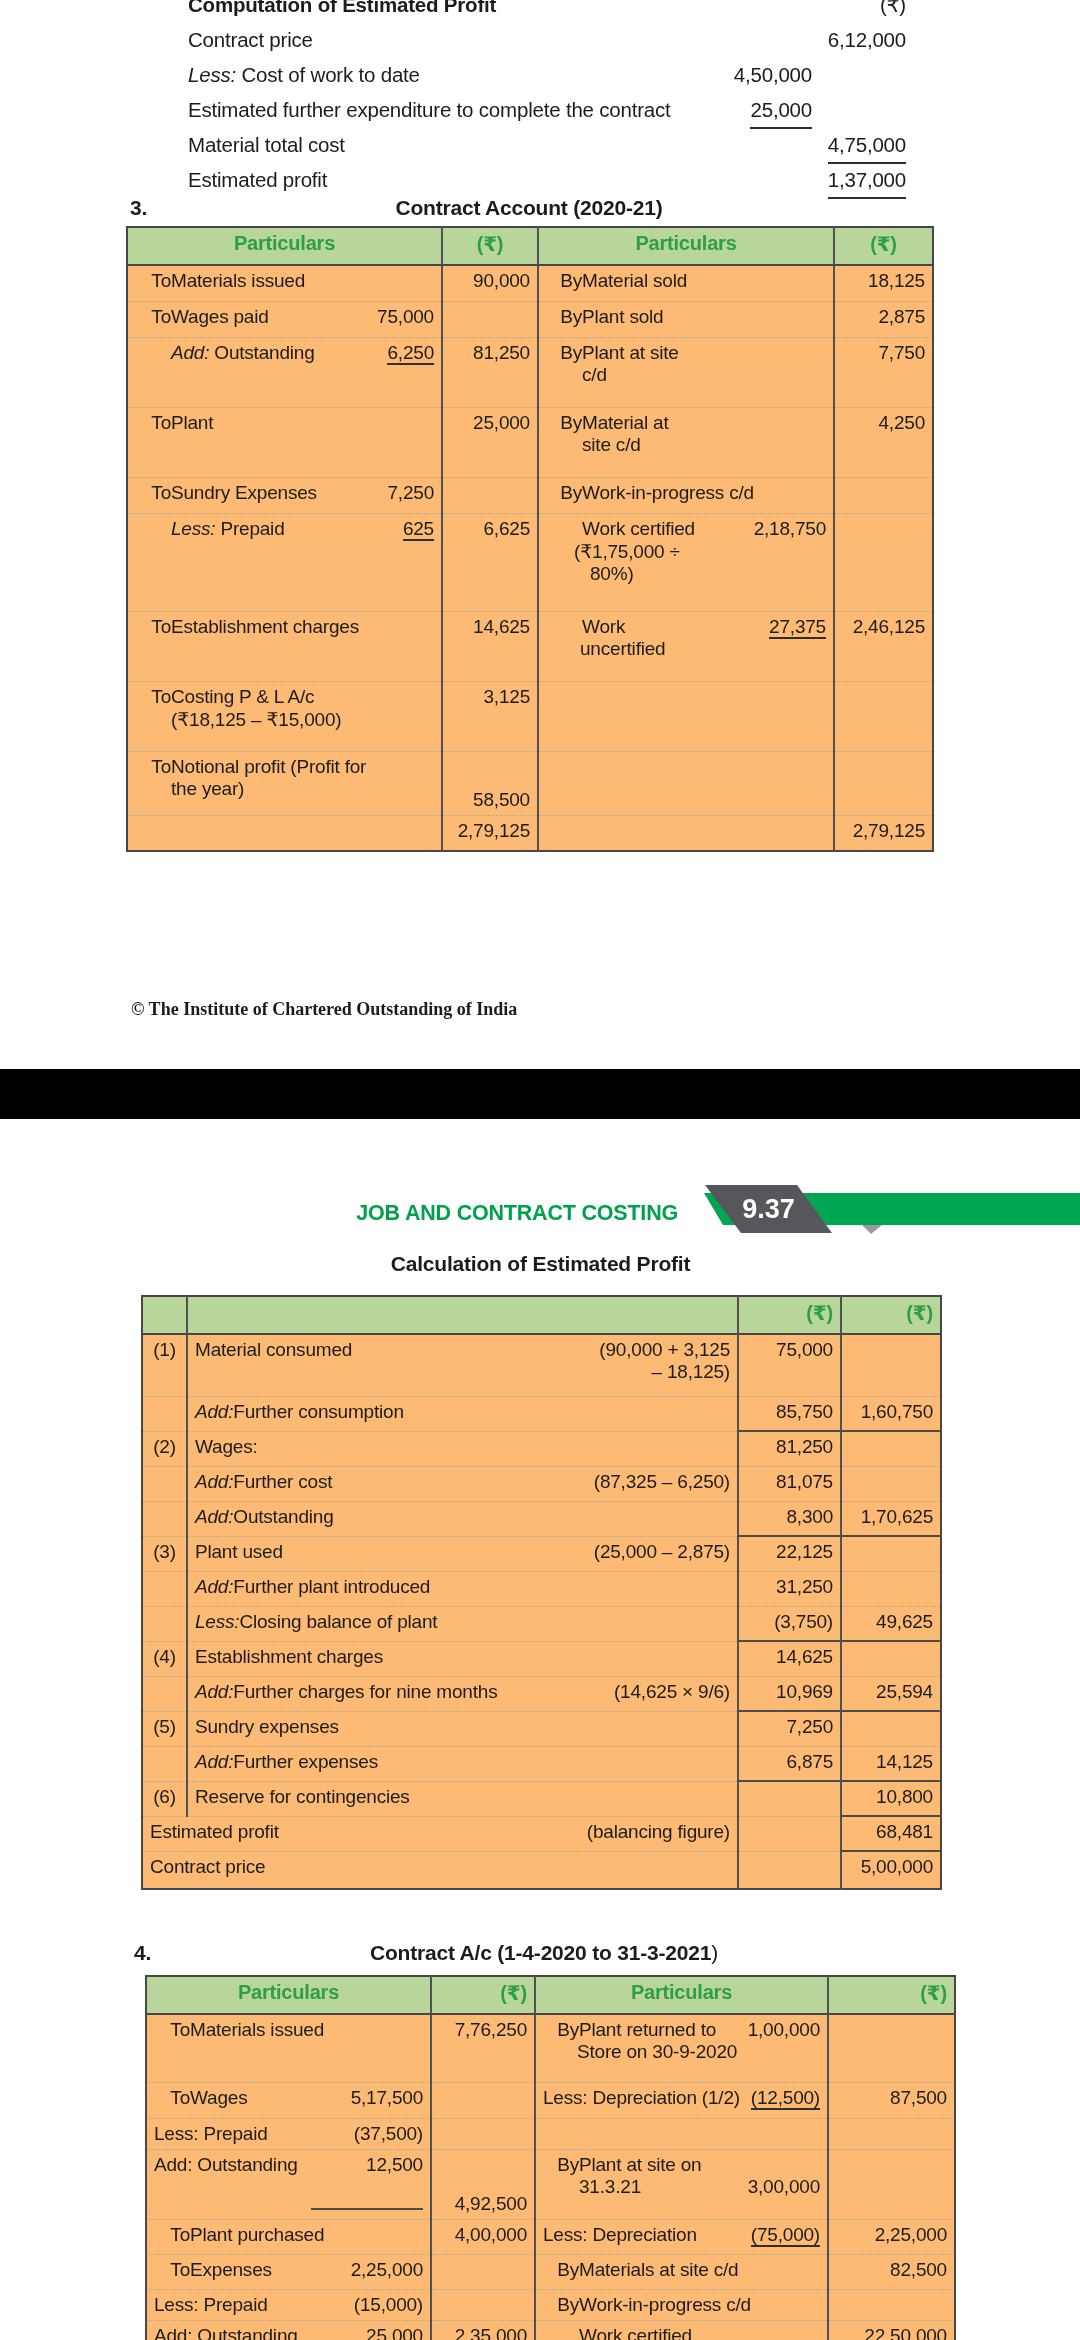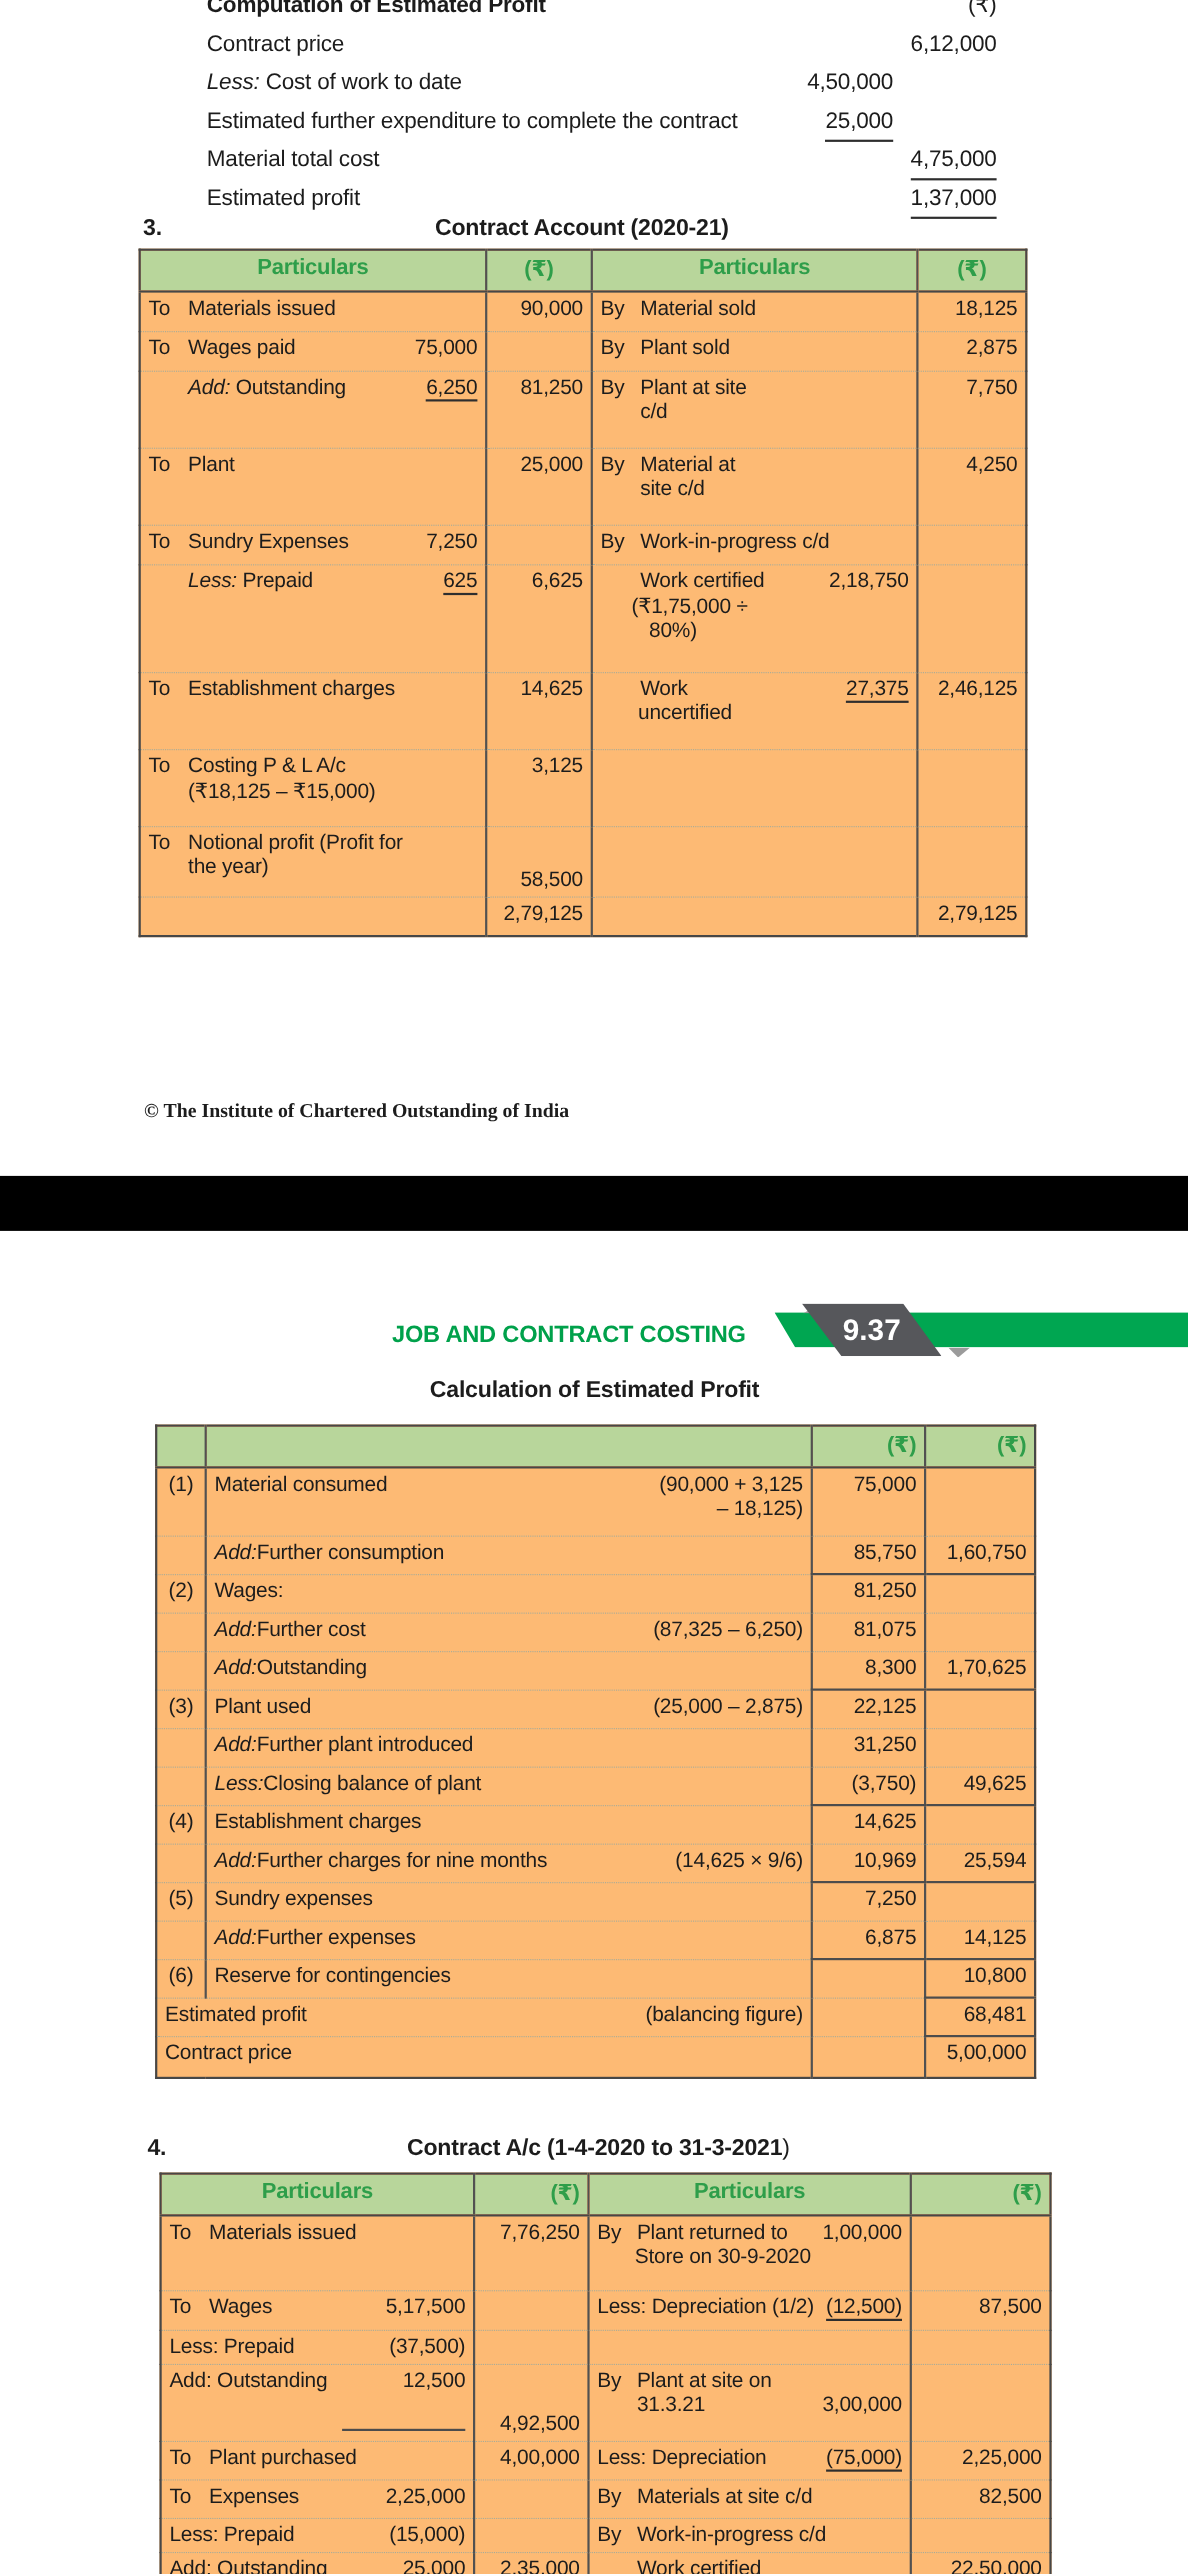--- a/index.html
+++ b/index.html
@@ -27,21 +27,21 @@
   table.acct th, table.acct td { border-left:2px solid #515151; padding:4px 7px;
                font-size:19px; vertical-align:top; overflow:hidden; }
   table.acct th:first-child, table.acct td:first-child { border-left:none; }
   table.acct thead th { background:#B8D69B; color:#2E9E4A; font-weight:bold;
                text-align:center; border-bottom:2px solid #474747; font-size:20px; height:38px; }
   table.acct tbody td { border-top:1px dotted #A6AB99; }
   table.acct tbody tr:first-child td { border-top:none; }
   .val { text-align:right; }
   .vb { vertical-align:bottom !important; }
   .fl { display:flex; }
-  .pre { width:36px; flex:none; }
+  .pre { width:36px; flex:none;text-align:right; }
   .fl .it { margin-right:5px; }
   .fl .amt { margin-left:auto; text-align:right; padding-left:6px; }
   .pl { white-space:pre-line; }
   .ind28 { padding-left:28px; }
   .ind34 { padding-left:34px; }
   .ind44 { padding-left:44px; }
   .dcell { display:flex; flex-direction:column; min-height:56px; }
   .sumline { margin-top:auto; margin-left:auto; width:112px; border-bottom:2.5px solid #4c4c4c; }
   .v1line { border-bottom:2px solid #4c4c4c !important; }
   tr.h36 { height:36px; } tr.h30 { height:30px; } tr.h35 { height:35px; }
@@ -58,21 +58,21 @@
                font-weight:bold; font-size:18px; letter-spacing:0; }
   .black-band { position:absolute; left:0; top:1069px; width:1080px; height:50px; background:#000; }
   .chapter-title { position:absolute; left:340px; top:1201px; width:338px; text-align:right;
                color:#00A14B; font-weight:bold; font-size:21.5px; }
   .ribbon-green { position:absolute; left:704px; top:1193px; width:376px; height:32px; background:#00A651;
                clip-path:polygon(0 0,100% 0,100% 100%,19px 100%); }
   .ribbon-shadow-l { position:absolute; left:730px; top:1185px; width:16px; height:9px; background:#9b9b9b;
                clip-path:polygon(100% 0,100% 100%,0 100%); }
   .ribbon-shadow-r { position:absolute; left:862px; top:1225px; width:20px; height:9px; background:#9b9b9b;
                clip-path:polygon(0 0,100% 0,45% 100%); }
-  .page-badge { position:absolute; left:729px; top:1185px; width:127px; height:48px; background:#56575B;
+  .page-badge { position:absolute; left:705px; top:1185px; width:127px; height:48px; background:#56575B;
                clip-path:polygon(0 0,92px 0,127px 100%,36px 100%);
                display:flex; align-items:center; justify-content:center;
                color:#fff; font-weight:bold; font-size:27px; letter-spacing:0; }
 </style>
 </head>
 <body>
 
 <div class="top-block">
   <div class="top-line">
     <span class="bold">Computation of Estimated Profit</span>

